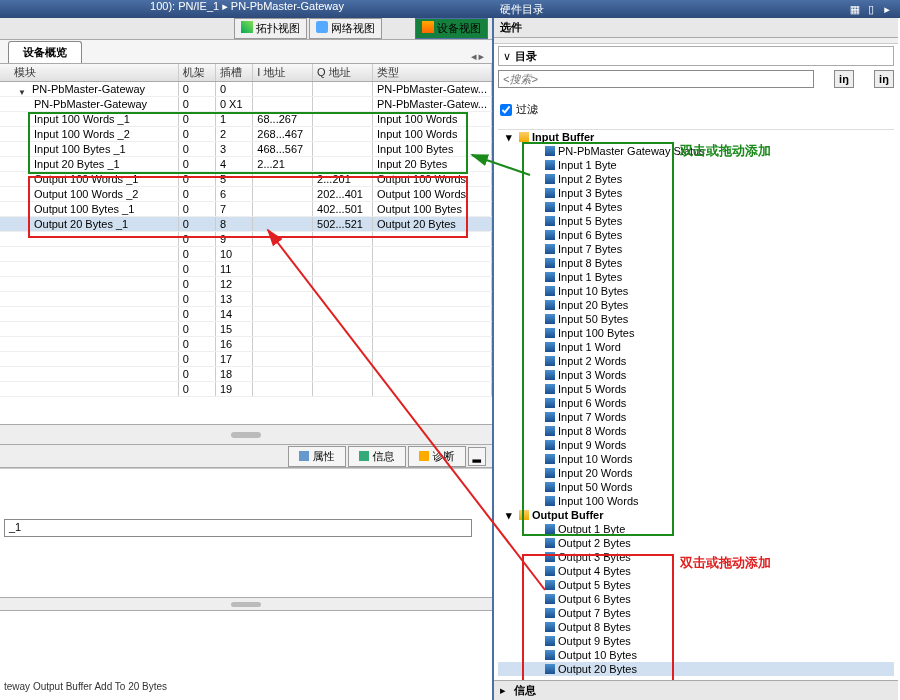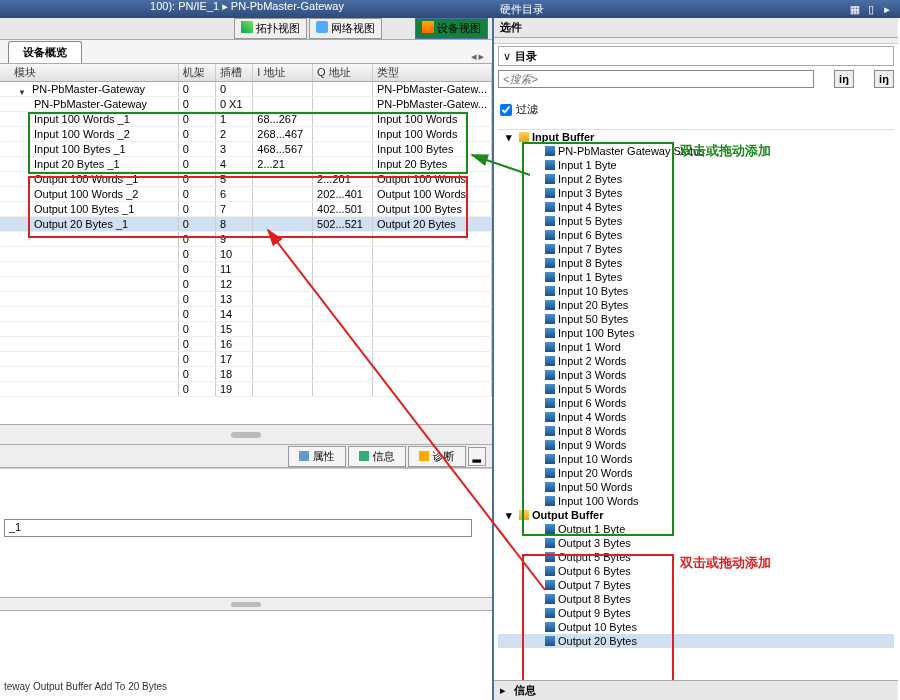--- a/index.html
+++ b/index.html
@@ -456,21 +456,21 @@
           <span>Input 5 Words</span>
         </div>
         <div class="treeitem">
           <span style="width:26px"></span>
           <span class="ticon"></span>
           <span>Input 6 Words</span>
         </div>
         <div class="treeitem">
           <span style="width:26px"></span>
           <span class="ticon"></span>
-          <span>Input 4 Words</span>
+          <span>Input 7 Words</span>
         </div>
         <div class="treeitem">
           <span style="width:26px"></span>
           <span class="ticon"></span>
           <span>Input 8 Words</span>
         </div>
         <div class="treeitem">
           <span style="width:26px"></span>
           <span class="ticon"></span>
           <span>Input 9 Words</span>
@@ -501,21 +501,31 @@
           <span>Output Buffer</span>
         </div>
         <div class="treeitem">
           <span style="width:26px"></span>
           <span class="ticon"></span>
           <span>Output 1 Byte</span>
         </div>
         <div class="treeitem">
           <span style="width:26px"></span>
           <span class="ticon"></span>
+          <span>Output 2 Bytes</span>
+        </div>
+        <div class="treeitem">
+          <span style="width:26px"></span>
+          <span class="ticon"></span>
           <span>Output 3 Bytes</span>
+        </div>
+        <div class="treeitem">
+          <span style="width:26px"></span>
+          <span class="ticon"></span>
+          <span>Output 4 Bytes</span>
         </div>
         <div class="treeitem">
           <span style="width:26px"></span>
           <span class="ticon"></span>
           <span>Output 5 Bytes</span>
         </div>
         <div class="treeitem">
           <span style="width:26px"></span>
           <span class="ticon"></span>
           <span>Output 6 Bytes</span>

